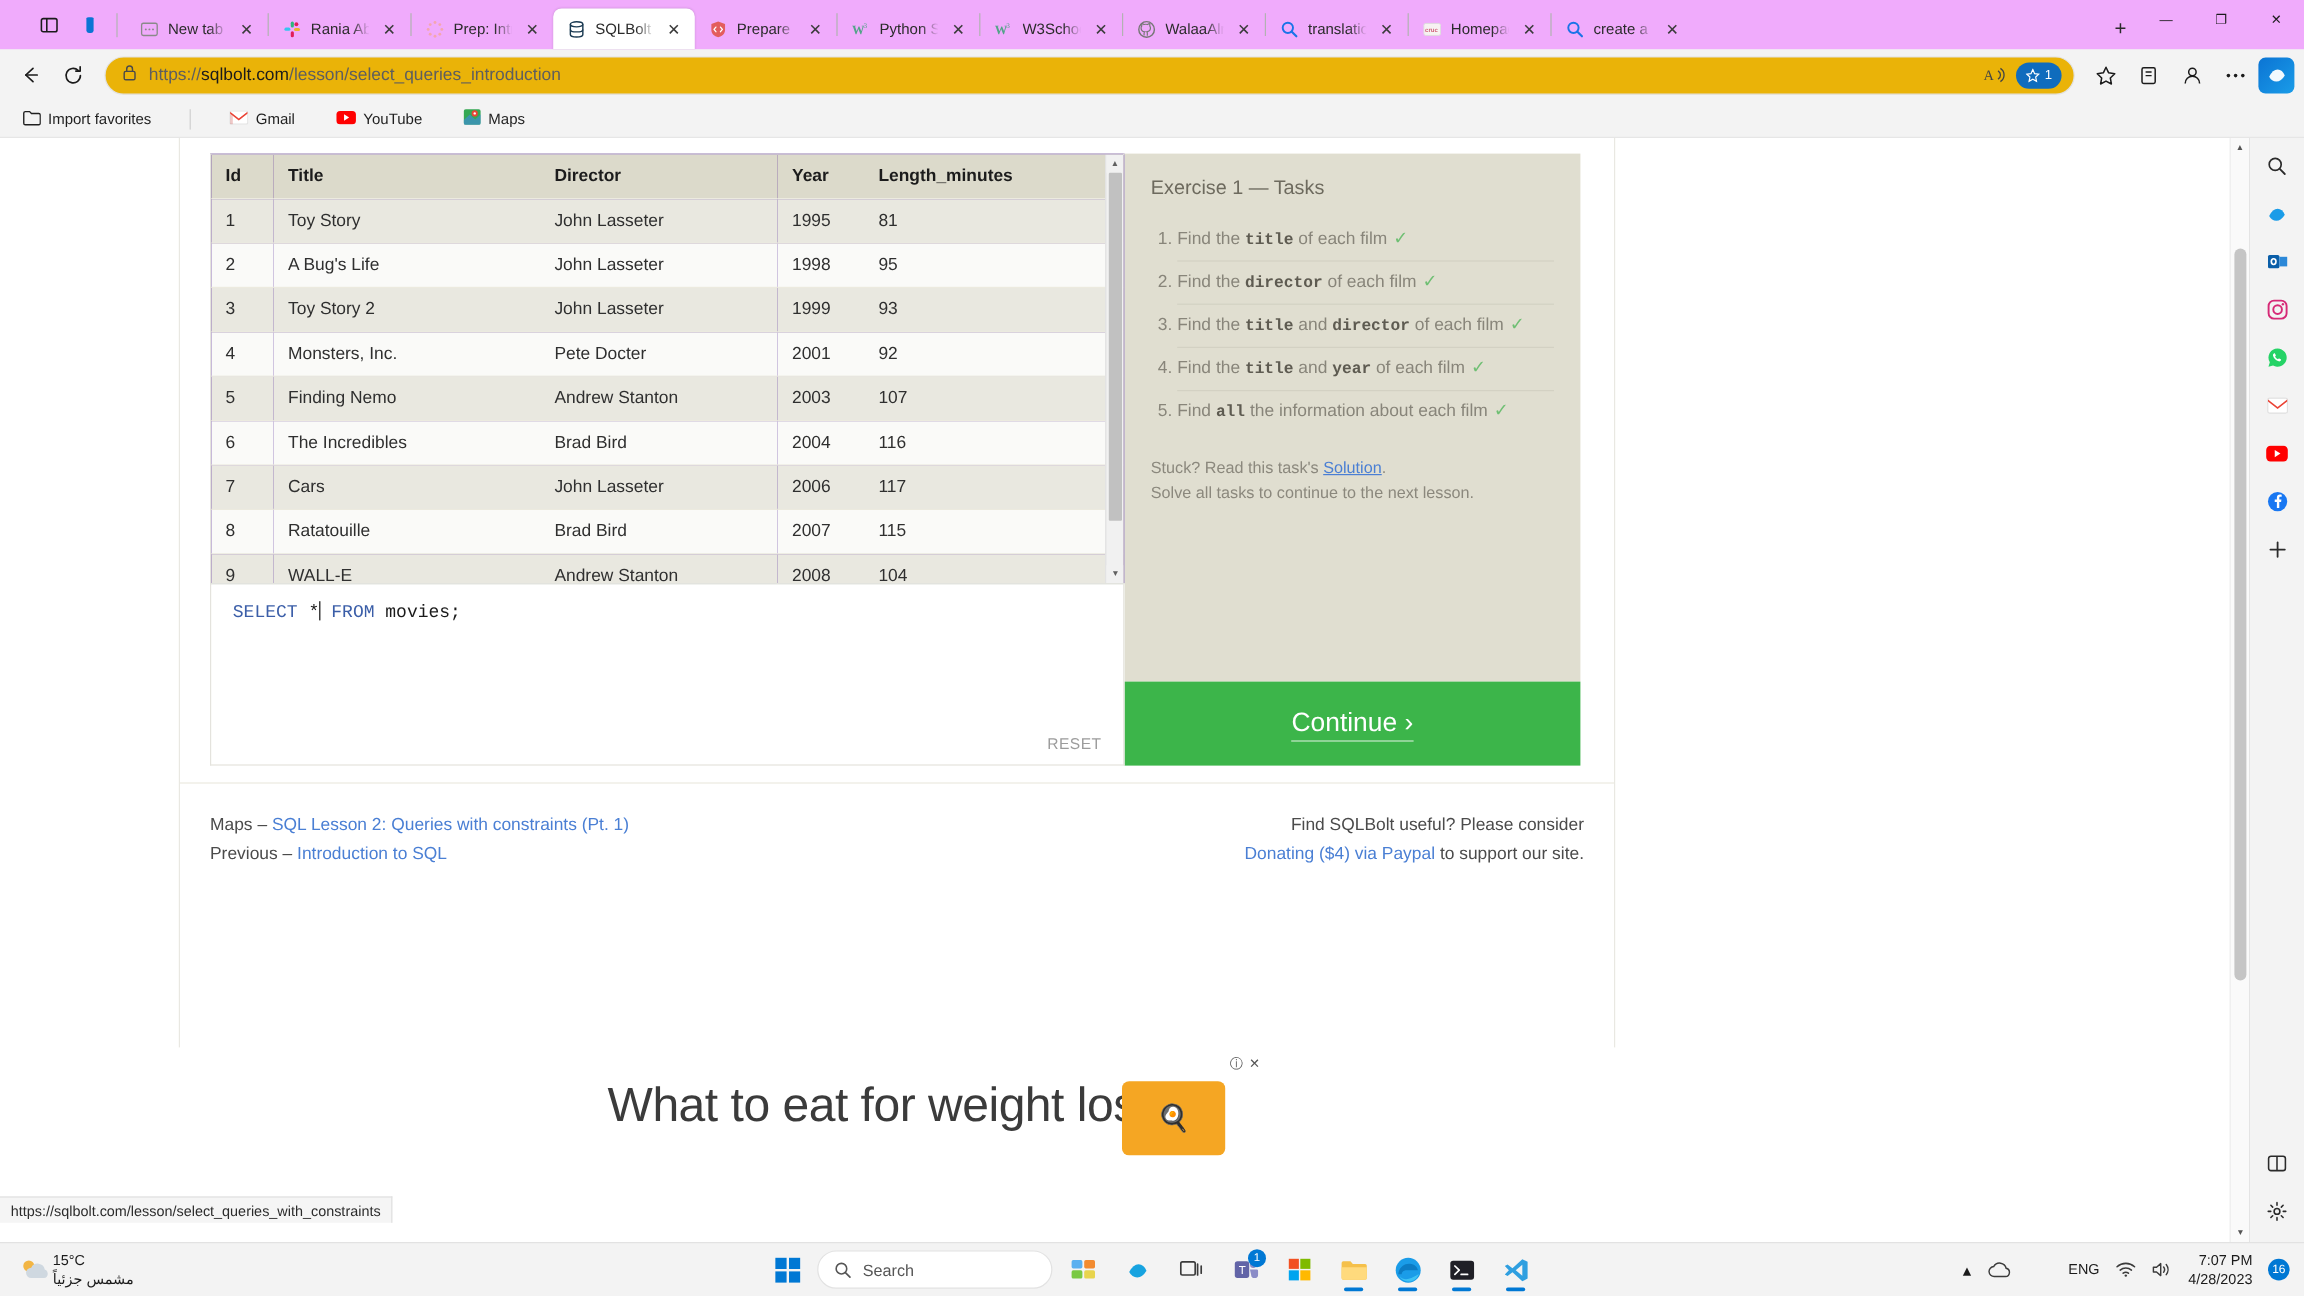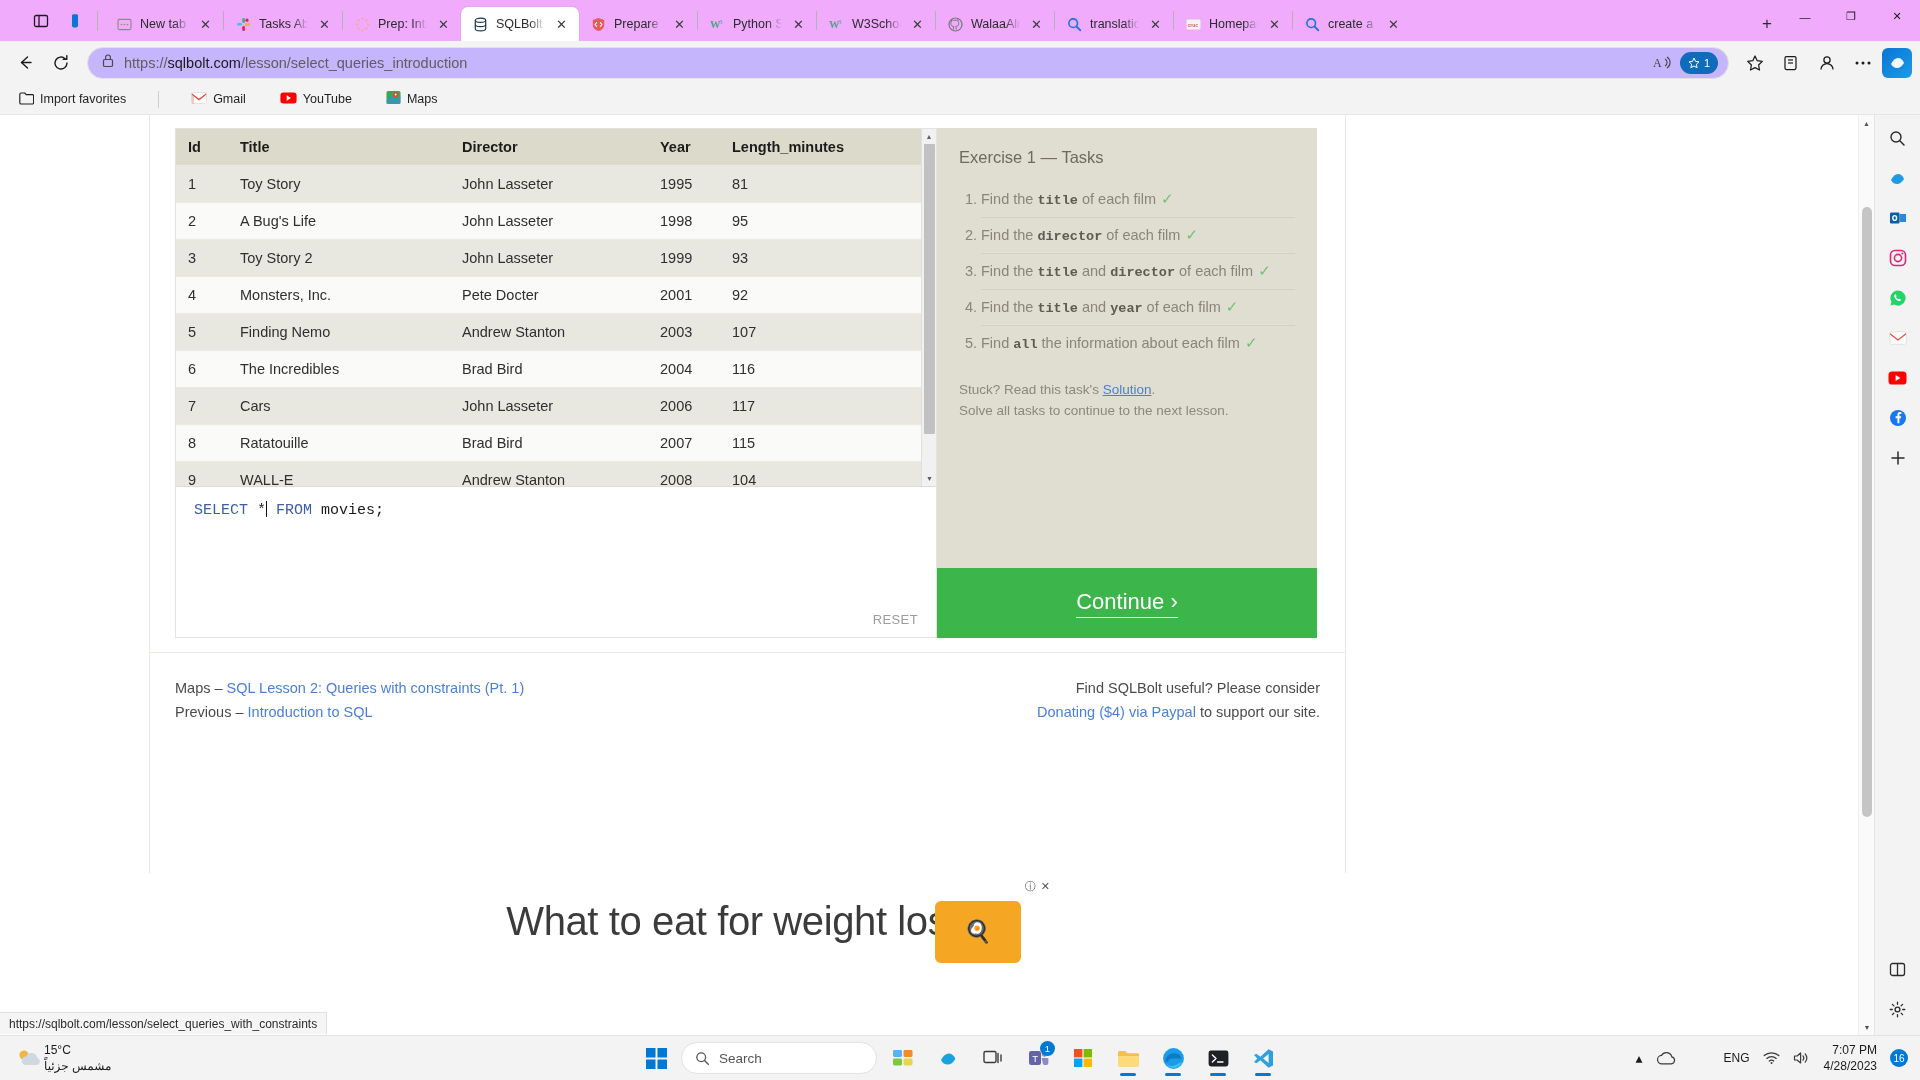--- a/index.html
+++ b/index.html
@@ -49,21 +49,21 @@
     display:flex; align-items:center; justify-content:center; font-size:17px; color:#2b2b2b; cursor:pointer;
   }
 
   .wincontrols { margin-left:auto; display:flex; height:41px; align-items:flex-start; }
   .wc { width:46px; height:33px; display:flex; align-items:center; justify-content:center; font-size:11px; color:#1b1b1b; cursor:pointer;}
 
   
   .addrrow { height:43px; background:#f3f3f3; display:flex; align-items:center; padding:0 8px; gap:2px; }
   .navbtn { width:34px; height:34px; border-radius:5px; display:flex; align-items:center; justify-content:center; color:#2b2b2b; cursor:pointer; }
   .omnibox {
-    flex:1; height:32px; background:#c4b5fd; border-radius:16px; display:flex; align-items:center;
+    flex:1; height:32px; background:#eab308; border-radius:16px; display:flex; align-items:center;
     padding:0 10px 0 13px; gap:9px; margin:0 7px; border:1px solid #e2e2e2;
   }
   .omnibox .url { font-size:14.5px; color:#5e5e5e; white-space:nowrap; overflow:hidden; flex:1; }
   .omnibox .url b { color:#1b1b1b; font-weight:400; }
   .om-right { display:flex; align-items:center; gap:4px; }
   .om-ico { width:28px;height:28px;border-radius:5px;display:flex;align-items:center;justify-content:center;color:#444;cursor:pointer;}
   .pill { height:22px; background:#0f6cbd; color:#fff; border-radius:11px; font-size:11px;
           display:flex;align-items:center;padding:0 8px; gap:4px; }
   .tb-ico { width:34px; height:34px; border-radius:5px; display:flex;align-items:center;justify-content:center;color:#2b2b2b;cursor:pointer;}
   .copilot { width:30px;height:30px;border-radius:6px;background:linear-gradient(135deg,#0b74d4,#1a9ce8);
@@ -132,21 +132,21 @@
   .footer .fr { font-size:14.5px; color:#4b4b4b; line-height:1.65; text-align:right;}
   .footer a { color:#4a7fd4; text-decoration:none;}
 
   .adzone { position:absolute; left:149px; top:758px; width:1197px; height:90px; background:#fff; overflow:hidden;}
   .adtext{ font-size:40px; color:#3b3b3b; text-align:center; padding-top:26px; letter-spacing:-.4px;}
   .adbadge{position:absolute;right:296px;top:6px;font-size:11px;color:#555;display:flex;gap:5px;align-items:center;}
   .adthumb{position:absolute;right:325px;top:28px;width:86px;height:62px;background:#f5a623;border-radius:6px;
            display:flex;align-items:center;justify-content:center;color:#fff;font-size:22px;}
 
   .statusbar {
-    position:absolute; left:0; bottom:1px; height:22px; background:#f5f5f5; border-top:1px solid #e0e0e0;
+    position:absolute; left:0; bottom:16px; height:22px; background:#f5f5f5; border-top:1px solid #e0e0e0;
     border-right:1px solid #e0e0e0; padding:0 9px; display:flex; align-items:center;
     font-size:12px; color:#2b2b2b; z-index:40;margin-top:44px;
   }
 
   
   .pagescroll { width:16px; background:#fafafa; border-left:1px solid #eee; position:relative;}
   .pagescroll .up,.pagescroll .down{height:16px;display:flex;align-items:center;justify-content:center;font-size:7px;color:#555;}
   .pagescroll .thumb{position:absolute;left:3px;width:10px;background:#c5c5c5;border-radius:5px;top:92px;height:610px;}
 
   
@@ -216,21 +216,21 @@
         <div class="tab">
           <span class="favicon">
             <svg width="15" height="15" viewBox="0 0 15 15">
               <rect x="1" y="6" width="5" height="2.6" rx="1.3" fill="#36c5f0"></rect>
               <rect x="6.3" y="1" width="2.6" height="5" rx="1.3" fill="#2eb67d"></rect>
               <rect x="9" y="6.3" width="5" height="2.6" rx="1.3" fill="#ecb22e"></rect>
               <rect x="6.3" y="9" width="2.6" height="5" rx="1.3" fill="#e01e5a"></rect>
               <circle cx="11" cy="3.2" r="1.6" fill="#e01e5a"></circle>
             </svg>
           </span>
-          <span class="tab-title">Tasks Ab</span>
+          <span class="tab-title">Rania Ab</span>
           <span class="tab-close">✕</span>
         </div>
         <div class="tab-div"></div>
         <div class="tab">
           <span class="favicon">
             <svg width="15" height="15" viewBox="0 0 15 15">
               <g fill="#f4a6ae">
                 <circle cx="7.5" cy="1.8" r="1.2"></circle>
                 <circle cx="11.5" cy="3.5" r="1.2"></circle>
                 <circle cx="13.2" cy="7.5" r="1.2"></circle>

